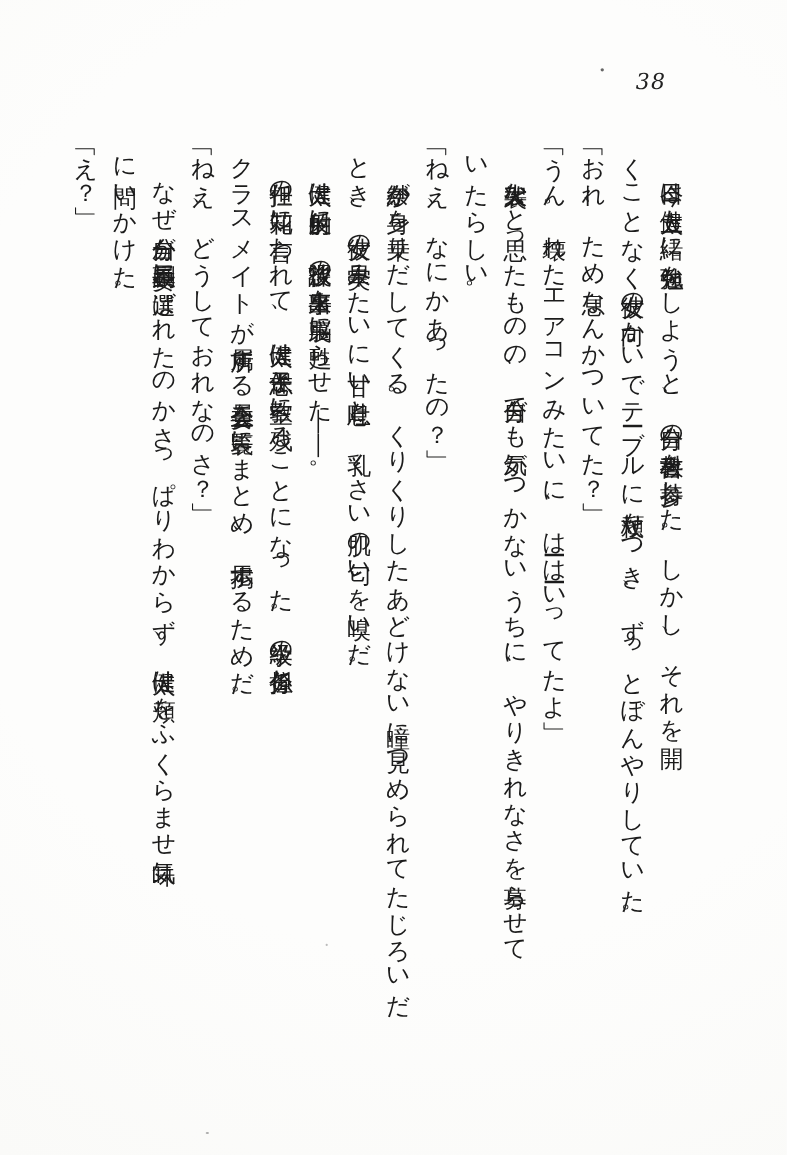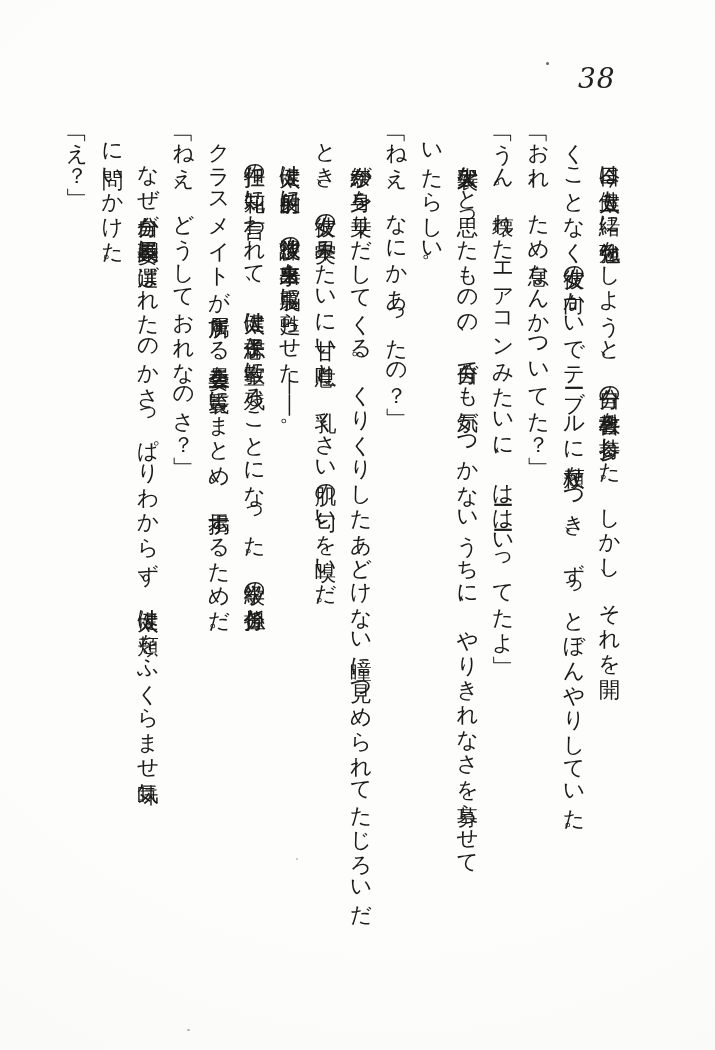--- a/index.html
+++ b/index.html
@@ -16,21 +16,21 @@
   }
   .scan-page {
     position: absolute;
     inset: 0;
     background: radial-gradient(circle at 55% 40%, #fdfdfc 60%, #fafaf8 100%);
   }
   .page-number {
     position: absolute;
     top: 62px;
     left: 578px;
-    font-size: 28px;
+    font-size: 20px;
     font-style: italic;
     color: #222;
     letter-spacing: 1px;
   }
   .text-block {
     position: absolute;
     top: 128px;
     right: 88px;
     height: 842px;
     writing-mode: vertical-rl;

